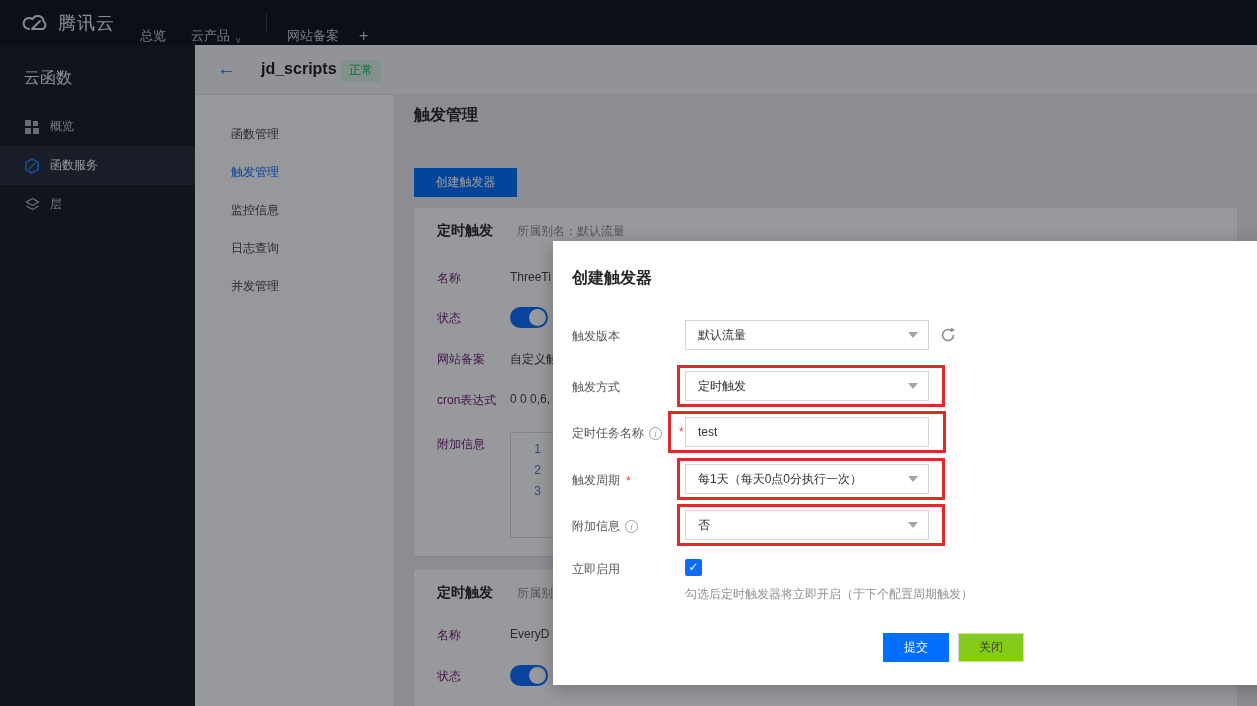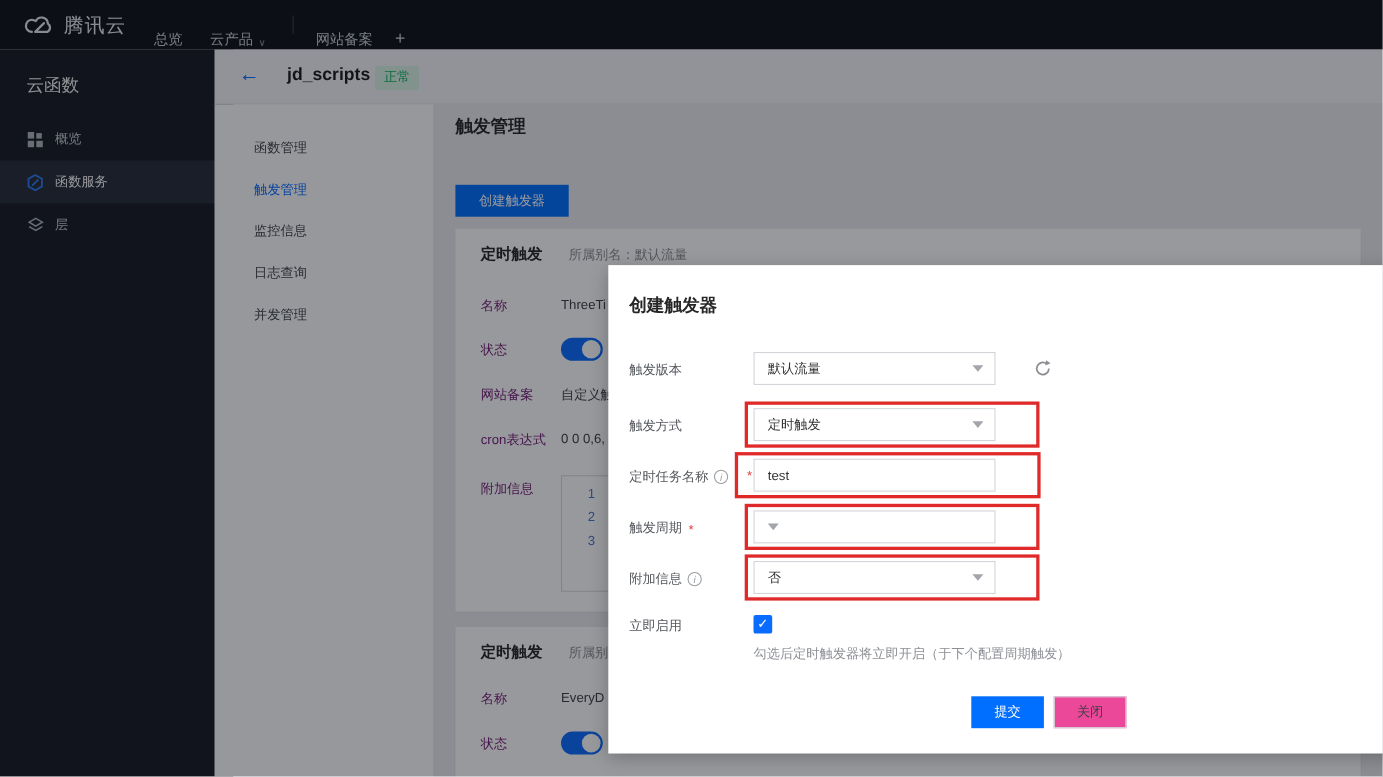--- a/index.html
+++ b/index.html
@@ -54,30 +54,30 @@
 
   
   .overlay { position:absolute; inset:0; background:rgba(10,12,18,0.42); z-index:5; }
 
   
   .modal { position:absolute; left:553px; top:241px; width:760px; height:444px; background:#fff; box-shadow:0 4px 16px rgba(0,0,0,.25); z-index:10; }
   .modal-title { position:absolute; left:19px; top:27px; font-size:16px; font-weight:bold; color:#262626; }
   .m-label { position:absolute; left:19px; color:#54575c; display:flex; align-items:center; gap:3px; }
   .info-icon { display:inline-block; width:13px; height:13px; border:1px solid #9a9da3; border-radius:50%; color:#9a9da3; font-size:9px; line-height:12px; text-align:center; font-style:italic; margin-left:2px; }
   .req-star { color:#e54545; margin-left:3px; }
-  .m-control { position:absolute; left:132px; width:220px; height:30px; border:1px solid #d2d5da; background:#fff; display:flex; align-items:center; padding:0 10px 0 12px; color:#333; cursor:pointer; }
+  .m-control { position:absolute; left:132px; width:244px; height:30px; border:1px solid #d2d5da; background:#fff; display:flex; align-items:center; padding:0 10px 0 12px; color:#333; cursor:pointer; }
   .m-control .val { flex:1; overflow:hidden; white-space:nowrap; }
   .caret-down { width:0; height:0; border-left:5px solid transparent; border-right:5px solid transparent; border-top:6px solid #a2a5aa; }
   .red-box { position:absolute; border:3px solid #e02a2a; z-index:12; pointer-events:none; }
   .refresh-icon { position:absolute; left:386px; width:18px; height:18px; cursor:pointer; }
   .checkbox { position:absolute; left:132px; width:17px; height:17px; background:#0a6cff; color:#fff; font-size:12px; line-height:17px; text-align:center; border-radius:2px; cursor:pointer; }
   .m-hint { position:absolute; left:132px; color:#8c8f94; }
   .m-btn { position:absolute; height:29px; font-size:12px; cursor:pointer; border:none; }
   .btn-submit { left:330px; width:66px; background:#006eff; color:#fff; }
-  .btn-close { left:405px; width:66px; background:#ec4899; color:#3c3e42; border:1px solid #d2d5da; }
+  .btn-close { left:405px; width:66px; background:#84cc16; color:#3c3e42; border:1px solid #d2d5da; }
 </style>
 </head>
 <body>
 
 <div class="stage">
 
   <div class="topnav">
     <div class="brand">
       <span class="side-icon" style="width:30px;height:22px;">
         <svg width="30" height="22" viewBox="0 0 30 22">
@@ -228,20 +228,21 @@
     <div class="m-control" style="top:176px;cursor:text;">
       <span class="val">test</span>
     </div>
     <div class="red-box" style="left:115px;top:170px;width:278px;height:42px;"></div>
 
     <div class="m-label" style="top:231px;">
       <span>触发周期</span>
         <span class="req-star">*</span>
     </div>
     <div class="m-control" style="top:223px;">
+      <span class="val">每1天（每天0点0分执行一次）</span>
         <span class="caret-down"></span>
     </div>
     <div class="red-box" style="left:124px;top:217px;width:268px;height:42px;"></div>
 
     <div class="m-label" style="top:277px;">
       <span>附加信息</span>
         <span class="info-icon">i</span>
     </div>
     <div class="m-control" style="top:269px;">
       <span class="val">否</span>

